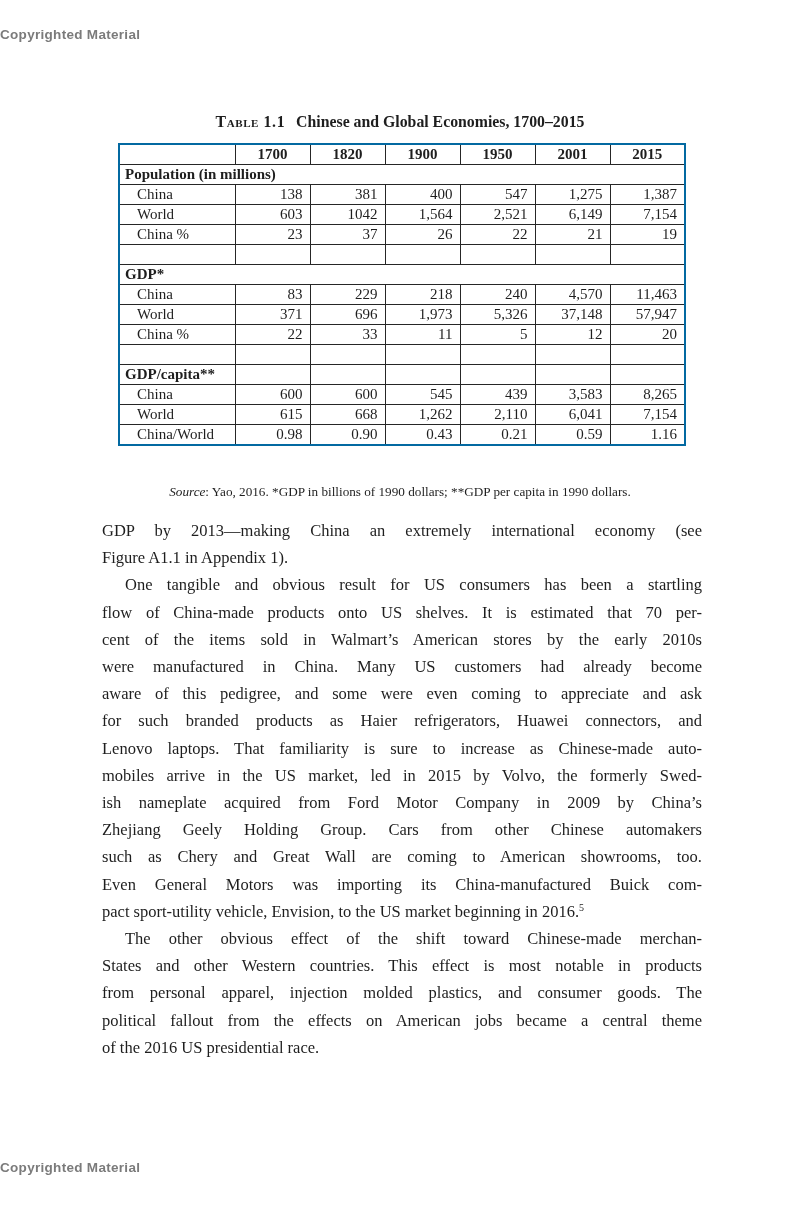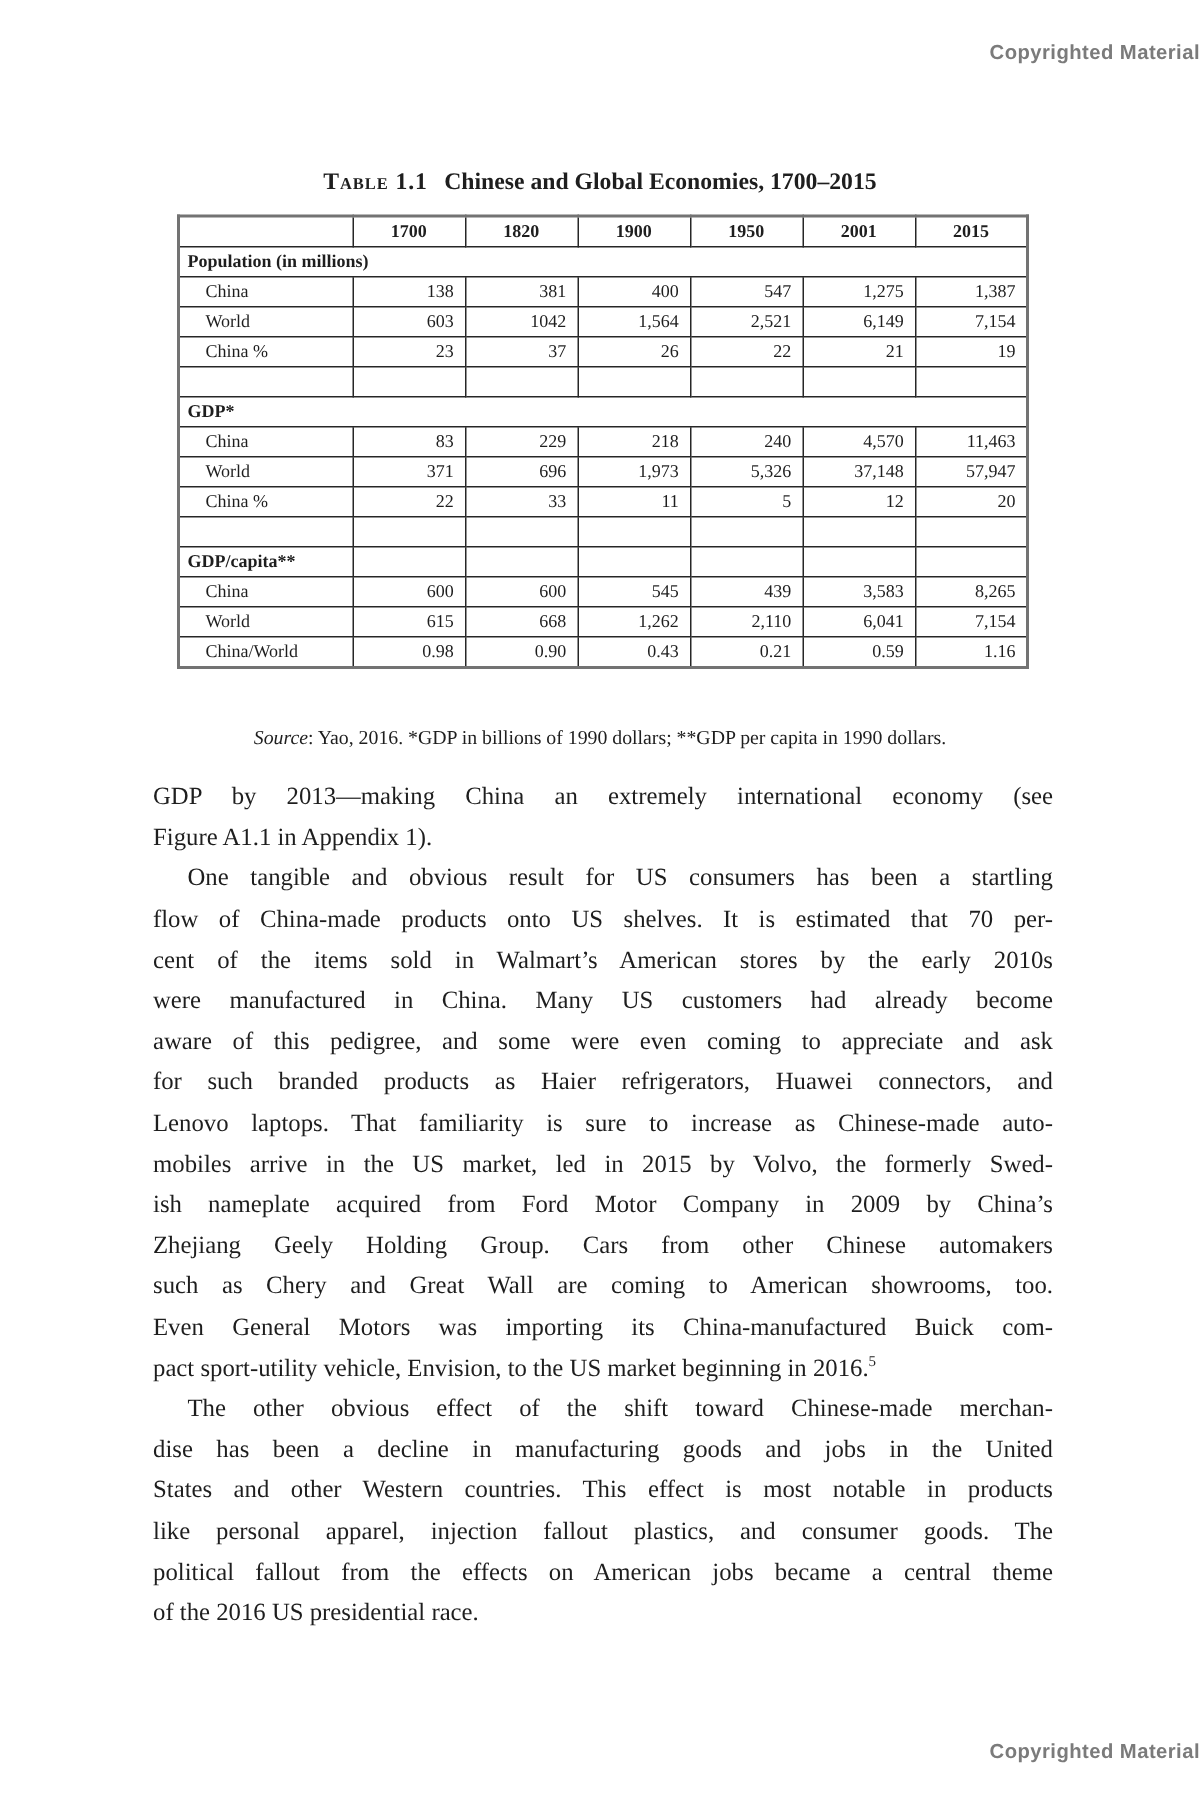--- a/index.html
+++ b/index.html
@@ -7,21 +7,21 @@
     position:relative;
     width:800px; height:1207px;
     margin:0 auto;
     background:#ffffff;
     font-family:"Liberation Serif", serif;
     color:#1e1e1e;
     overflow:hidden;
   }
   .watermark {
     position:absolute; left:0; width:100%;
-    text-align:right;
+    text-align:left;
     font-family:"Liberation Sans", sans-serif;
     font-weight:bold;
     font-size:13.5px;
     color:#7b7b7b;
     letter-spacing:0.3px;
   }
   .watermark.top { top:27px; }
   .watermark.bottom { top:1160px; }
 
   .running-header {
@@ -41,22 +41,22 @@
     font-size:15.8px;
   }
   .cap-label { font-variant:small-caps; letter-spacing:0.6px; font-weight:600;margin-top:39px; }
   .cap-title { font-weight:bold; margin-left:7px; }
 
   table.econ {
     position:absolute; top:143px; left:118px;
     width:568px;
     border-collapse:collapse;
     table-layout:fixed;
-    border:2px solid #737373;
-    font-size:12px;
+    border:2px solid #0369a1;
+    font-size:15px;
   }
   table.econ col.c-label { width:116px; }
   table.econ col.c-year  { width:75px; }
   table.econ th, table.econ td {
     border:1px solid #262626;
     height:19px;
     line-height:19px;
     padding:0 6px;
     overflow:hidden;
     white-space:nowrap;
@@ -257,22 +257,21 @@
       <div class="line">aware of this pedigree, and some were even coming to appreciate and ask</div>
       <div class="line">for such branded products as Haier refrigerators, Huawei connectors, and</div>
       <div class="line">Lenovo laptops. That familiarity is sure to increase as Chinese-made auto-</div>
       <div class="line">mobiles arrive in the US market, led in 2015 by Volvo, the formerly Swed-</div>
       <div class="line">ish nameplate acquired from Ford Motor Company in 2009 by China’s</div>
       <div class="line">Zhejiang Geely Holding Group. Cars from other Chinese automakers</div>
       <div class="line">such as Chery and Great Wall are coming to American showrooms, too.</div>
       <div class="line">Even General Motors was importing its China-manufactured Buick com-</div>
       <div class="line last">pact sport-utility vehicle, Envision, to the US market beginning in 2016.<sup>5</sup></div>
       <div class="line indent">The other obvious effect of the shift toward Chinese-made merchan-</div>
-      <div class="line">dise has been a decline in manufacturing goods and jobs in the United</div>
       <div class="line">States and other Western countries. This effect is most notable in products</div>
-      <div class="line">like personal apparel, injection fallout plastics, and consumer goods. The</div>
+      <div class="line">from personal apparel, injection molded plastics, and consumer goods. The</div>
       <div class="line">political fallout from the effects on American jobs became a central theme</div>
       <div class="line last">of the 2016 US presidential race.</div>
     </div>
 
   <div class="watermark bottom">Copyrighted Material</div>
 
 </div>
 
 </body></html>

